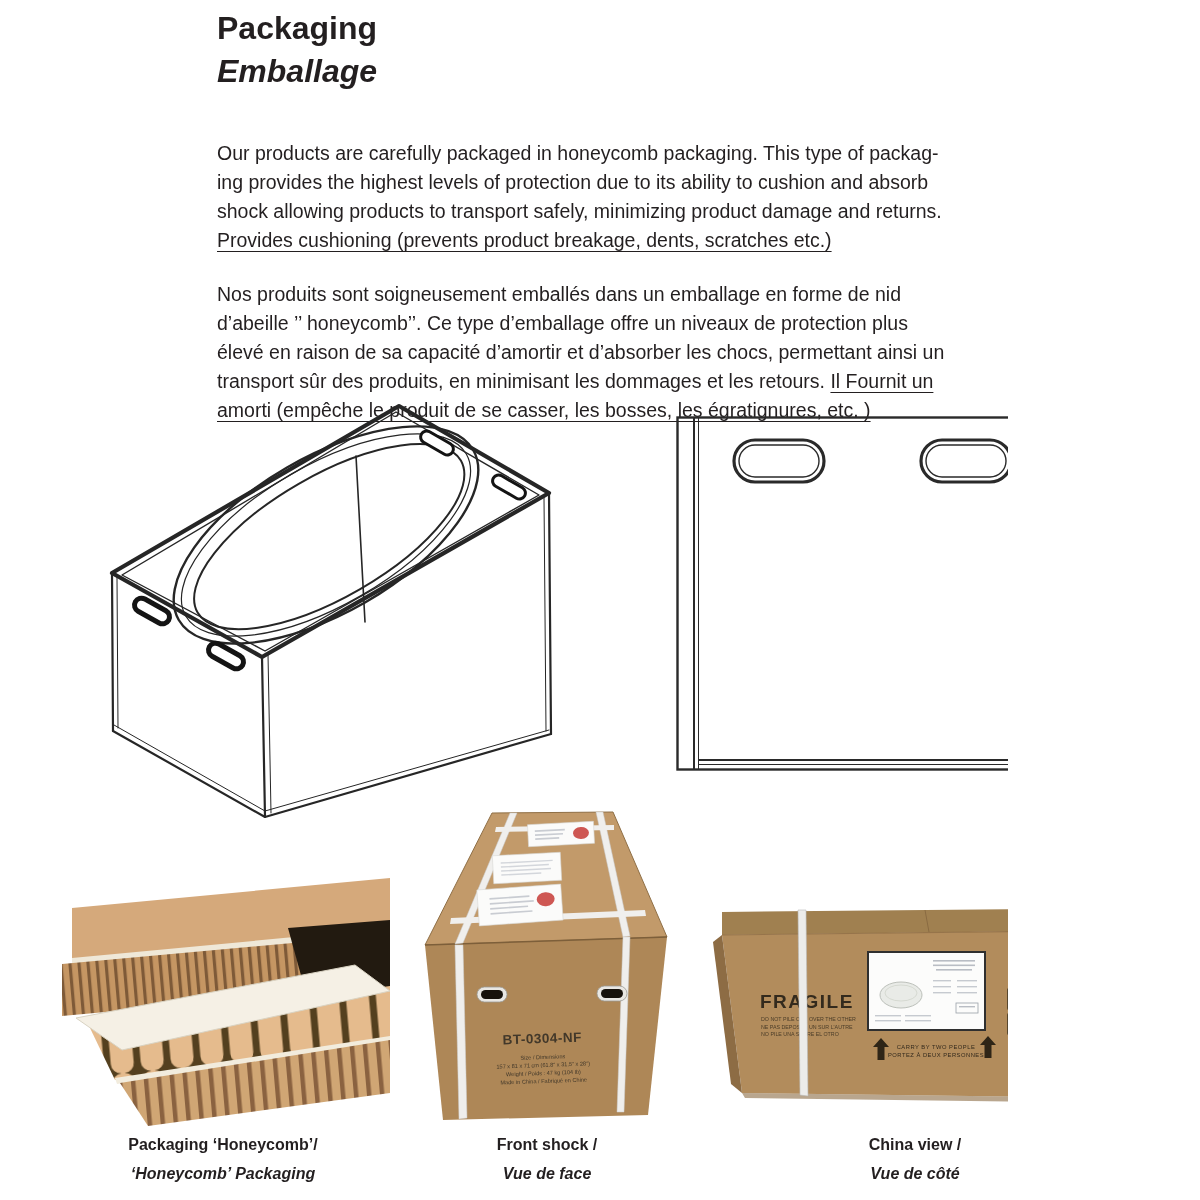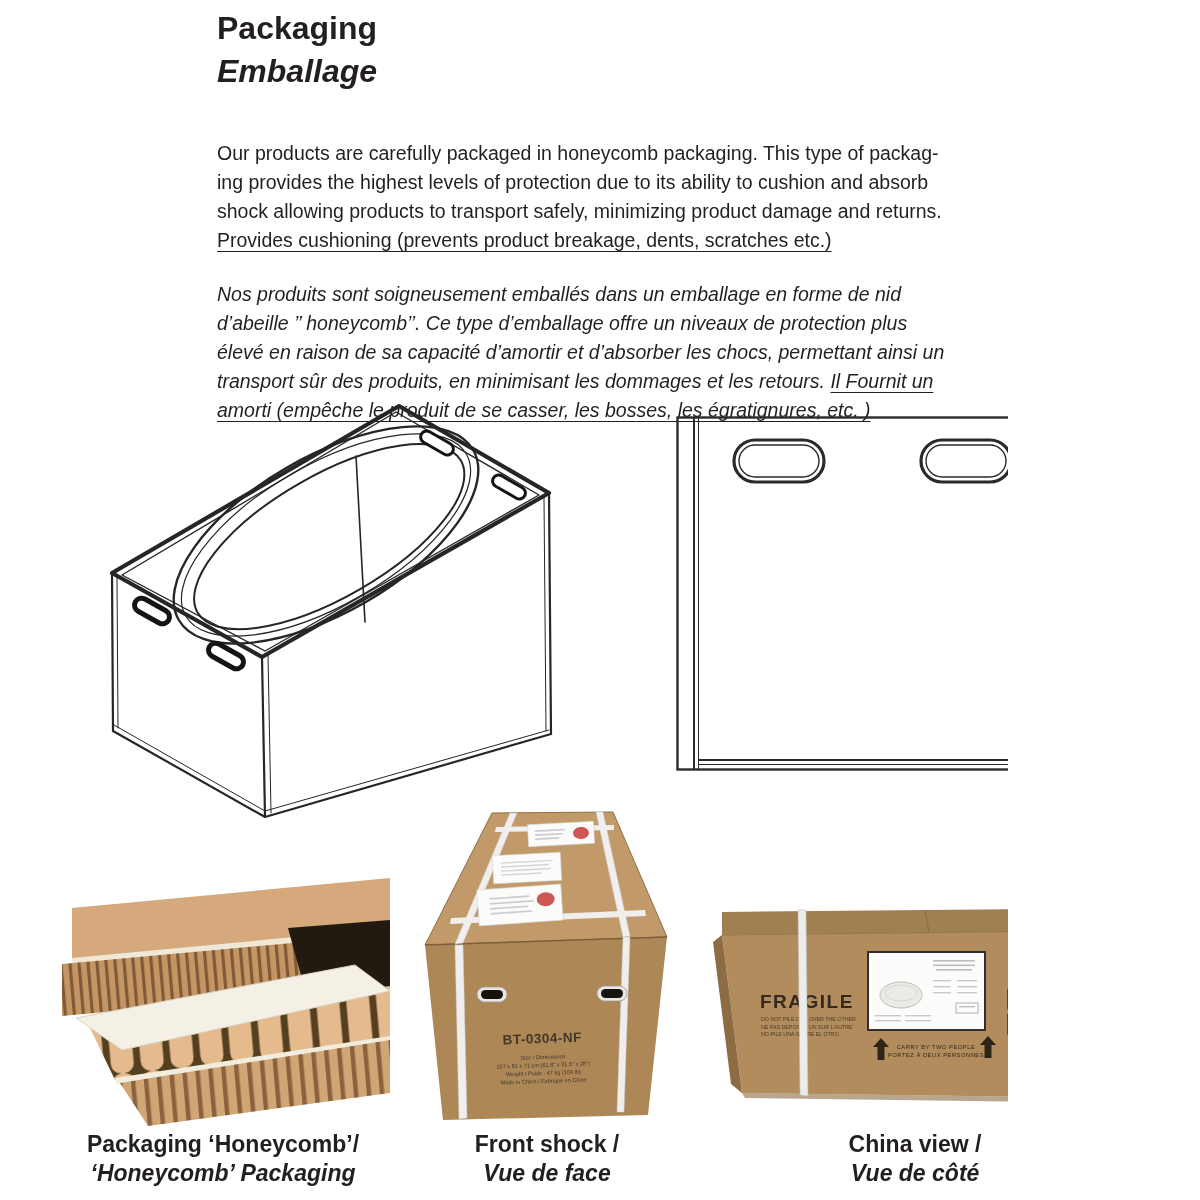--- a/index.html
+++ b/index.html
@@ -2,23 +2,23 @@
 <html><head>
 <meta charset="utf-8">
 <style>
   html,body{margin:0;padding:0;background:#ffffff;}
   .page{position:relative;width:1008px;height:1200px;background:#fff;overflow:hidden;
         font-family:"Liberation Sans", sans-serif;color:#231f20;}
   .abs{position:absolute;}
   .title-en{font-size:32px;font-weight:bold;line-height:43px;}
   .title-fr{font-size:32px;font-weight:bold;font-style:italic;line-height:43px;text-align:right;}
   .para{font-size:19.5px;line-height:29px;white-space:pre-line;width:880px;}
-  .para.fr{font-style:italic;}
+  .para.fr{}
   .u{text-decoration:underline;text-underline-offset:4px;}
-  .caption{font-size:23px;font-weight:bold;line-height:29px;text-align:center;}
+  .caption{font-size:16px;font-weight:bold;line-height:29px;text-align:center;}
   .caption .fr{font-style:italic;}
   svg{display:block;}
   svg text{font-family:"Liberation Sans", sans-serif;}
 </style>
 </head>
 <body>
 
 <div class="page">
 
   <div class="abs" style="left:217px;top:7px;">

